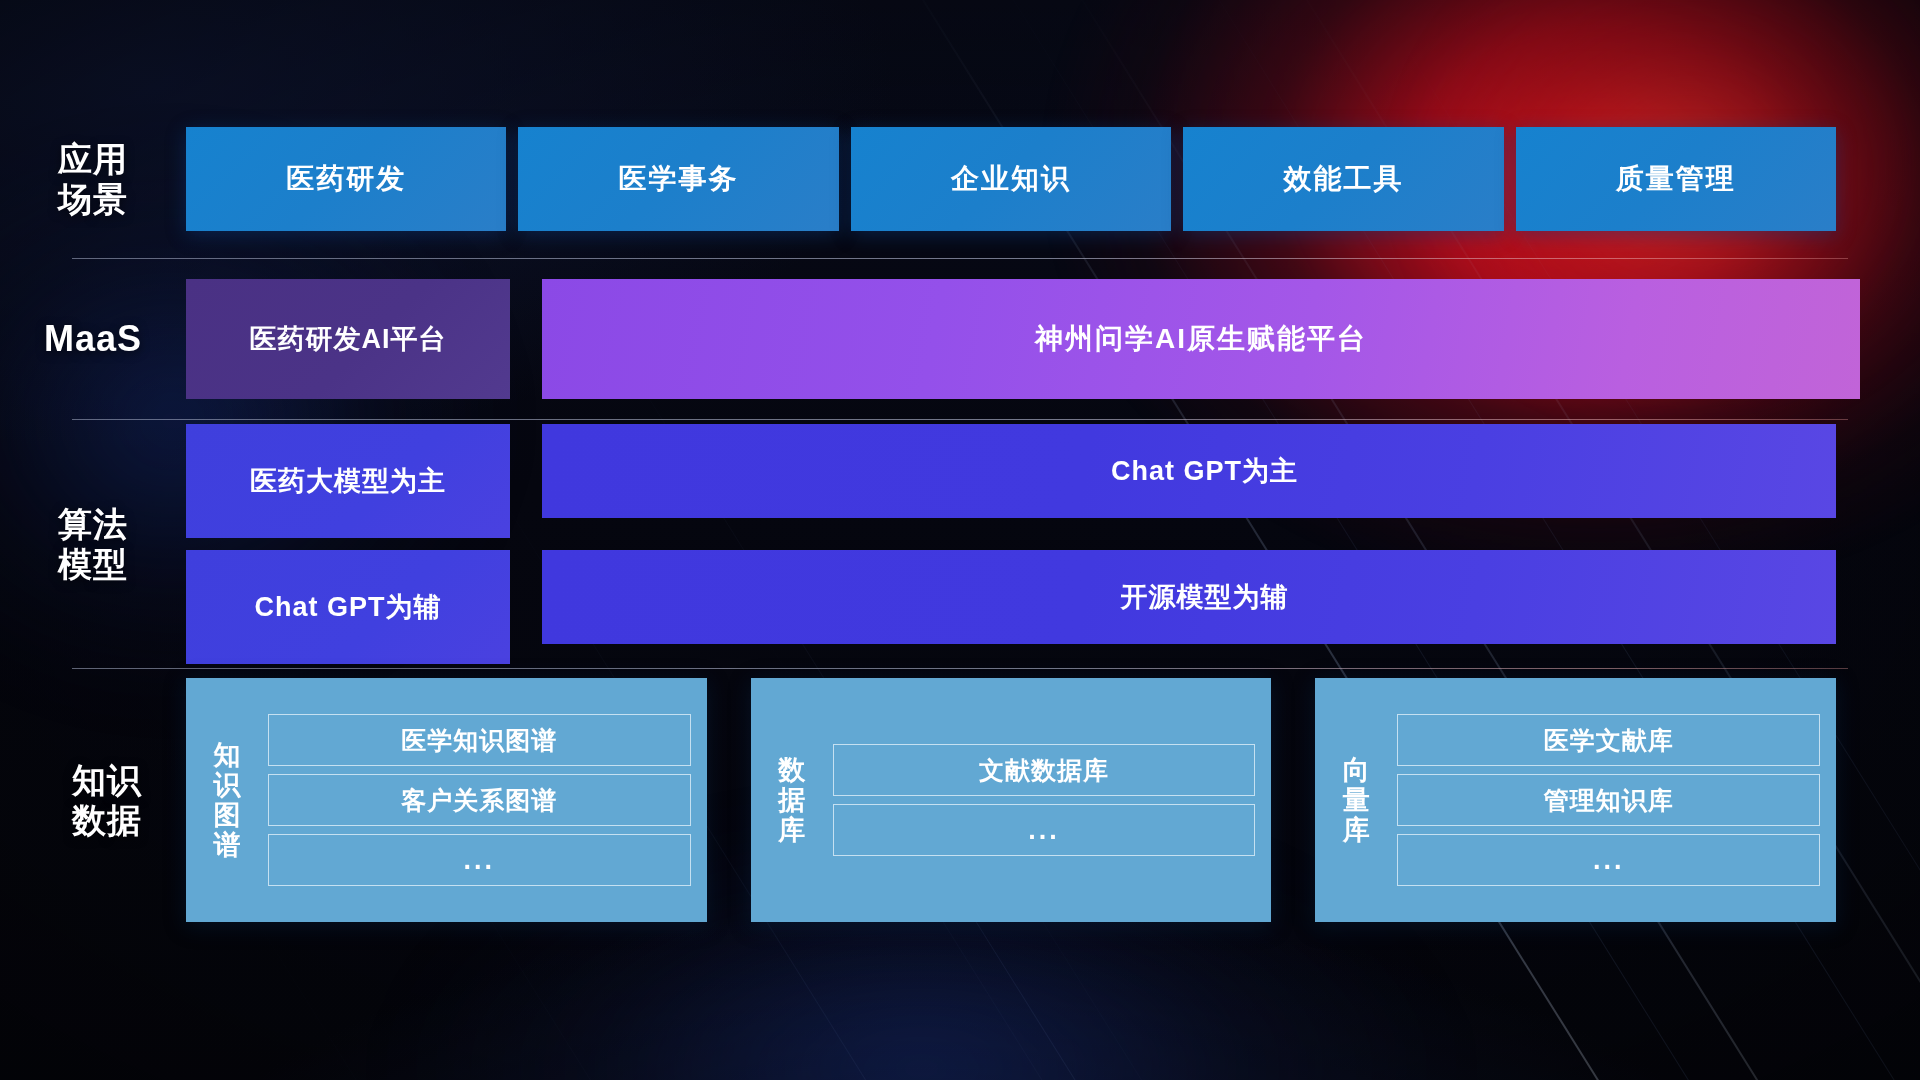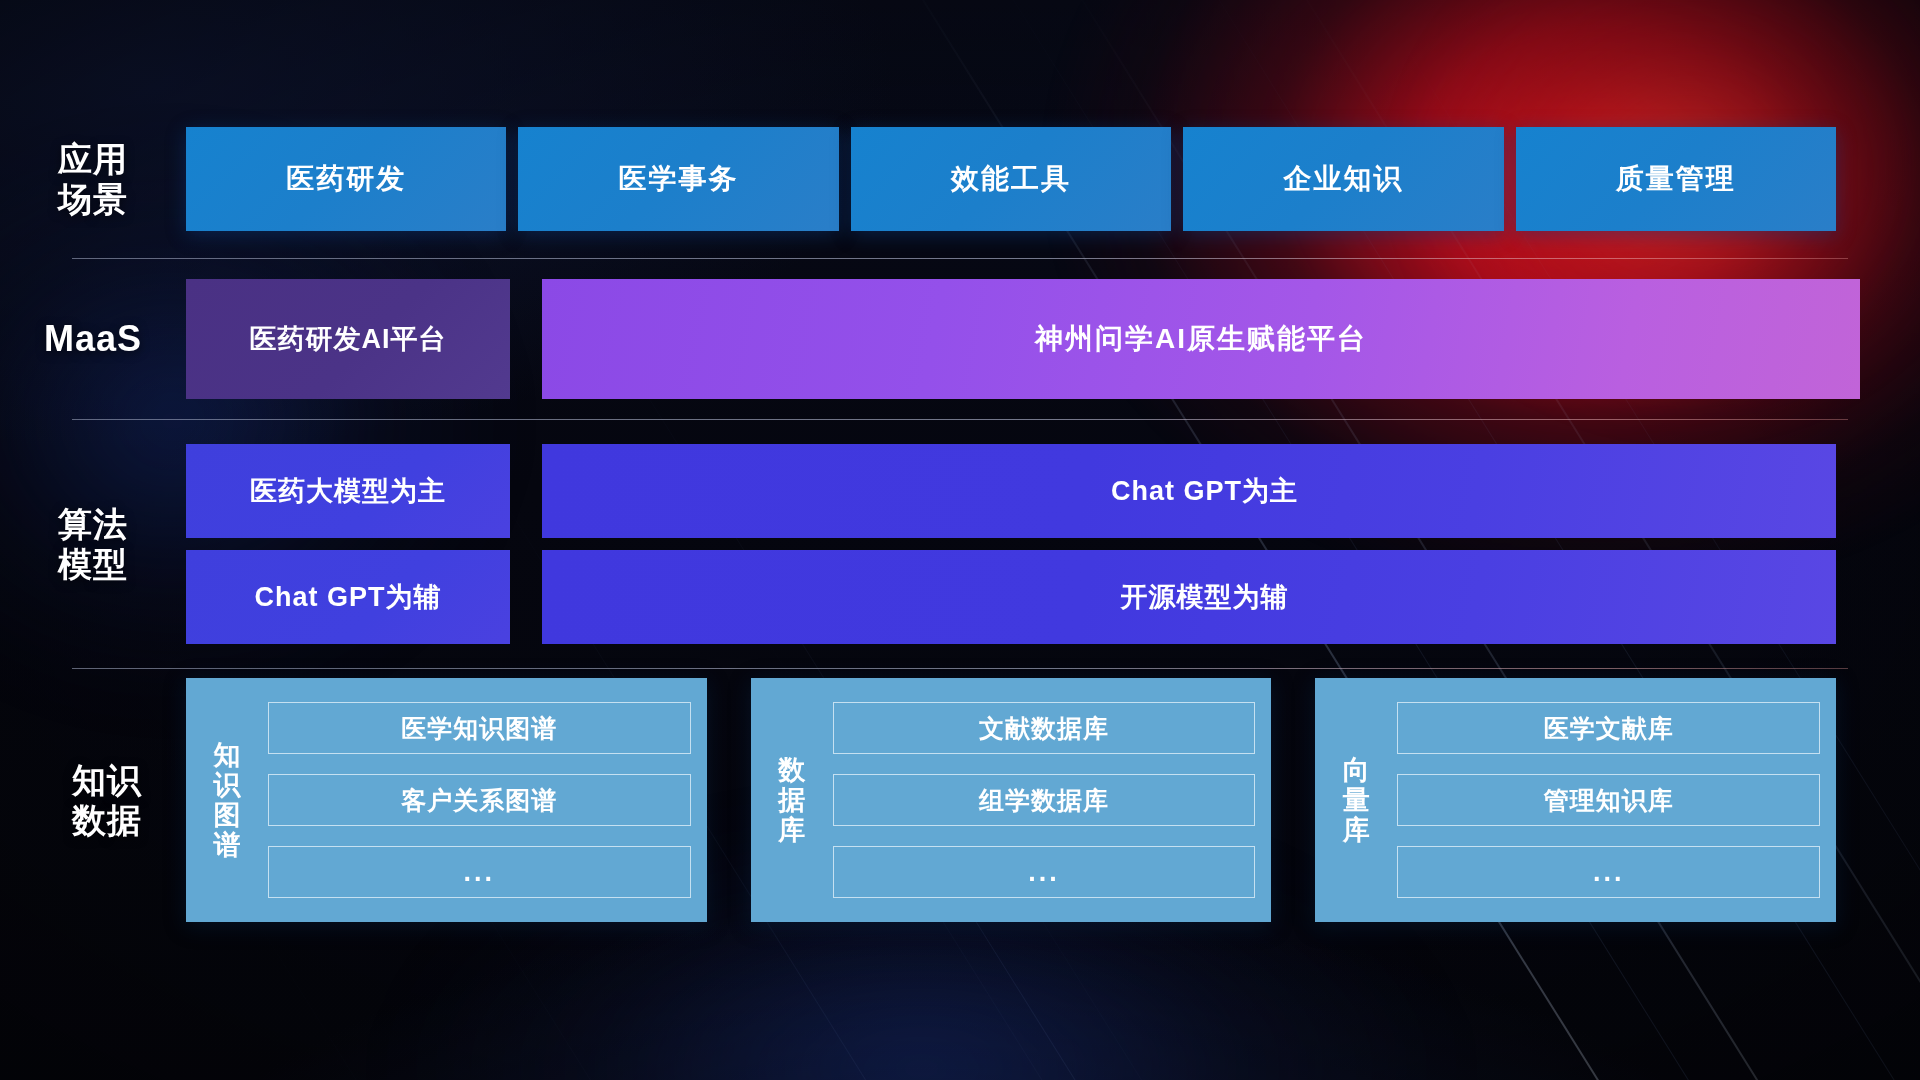--- a/index.html
+++ b/index.html
@@ -103,21 +103,21 @@
     background:linear-gradient(100deg,#8b49e6 0%,#9450ea 30%,#a457e8 58%,#b95fe0 82%,#c164d8 100%);
     color:#fff; font-size:28px; font-weight:700; letter-spacing:2px;
   }
 
   
   #row-algo { height:248px; }
   #row-algo .row-label { font-size:34px; }
   #row-algo .row-body { flex-direction:column; gap:12px; padding-right:84px; }
   .algo-line { display:flex; gap:32px; }
   .algo-left {
-    flex:0 0 324px; height:94px;
+    flex:0 0 324px; height:114px;
     display:flex; align-items:center; justify-content:center;
     background:linear-gradient(135deg,#3f3fdd 0%,#4040df 60%,#4a41e0 100%);
     color:#fff; font-size:27px; font-weight:700; letter-spacing:1px;
   }
   .algo-right {
     flex:1 1 auto; height:94px;
     display:flex; align-items:center; justify-content:center;
     background:linear-gradient(100deg,#4038de 0%,#4139df 42%,#4a3fe2 72%,#5947e4 100%);
     color:#fff; font-size:27px; font-weight:700; letter-spacing:1px;padding-left:31px;
   }
@@ -133,21 +133,21 @@
     padding:14px 16px 14px 10px;
     gap:10px;
     box-shadow:0 4px 20px rgba(10,40,80,.35);
   }
   .kn-vert {
     flex:0 0 62px;
     color:#fff; font-weight:700; font-size:27px;
     line-height:1.12; text-align:center;
     letter-spacing:0;
   }
-  .kn-items { flex:1 1 auto; display:flex; flex-direction:column; gap:20px; }
+  .kn-items { flex:1 1 auto; display:flex; flex-direction:column; gap:8px; }
   .kn-item {
     height:52px;
     border:1px solid rgba(236,245,252,.72);
     display:flex; align-items:center; justify-content:center;
     color:#fff; font-size:25px; font-weight:600; letter-spacing:1px;
   }
   .kn-item.ellipsis { font-size:27px; letter-spacing:3px; }
 </style>
 </head>
 <body>
@@ -183,24 +183,24 @@
       <div class="row-label">应用
 场景</div>
       <div class="row-body">
         <div class="scenario-box">
           <span>医药研发</span>
         </div>
         <div class="scenario-box">
           <span>医学事务</span>
         </div>
         <div class="scenario-box">
+          <span>企业知识</span>
+        </div>
+        <div class="scenario-box">
           <span>效能工具</span>
-        </div>
-        <div class="scenario-box">
-          <span>企业知识</span>
         </div>
         <div class="scenario-box">
           <span>质量管理</span>
         </div>
       </div>
     </div>
 
     <div class="divider"></div>
 
     <div class="row" id="row-maas">
@@ -258,21 +258,20 @@
             <div class="kn-item ellipsis">...</div>
           </div>
         </div>
 
         <div class="kn-card">
           <div class="kn-vert" style="white-space: pre-line;">数
 据
 库</div>
           <div class="kn-items">
             <div class="kn-item">文献数据库</div>
-            <div class="kn-item">组学数据库</div>
             <div class="kn-item ellipsis">...</div>
           </div>
         </div>
 
         <div class="kn-card">
           <div class="kn-vert" style="white-space: pre-line;">向
 量
 库</div>
           <div class="kn-items">
             <div class="kn-item">医学文献库</div>

